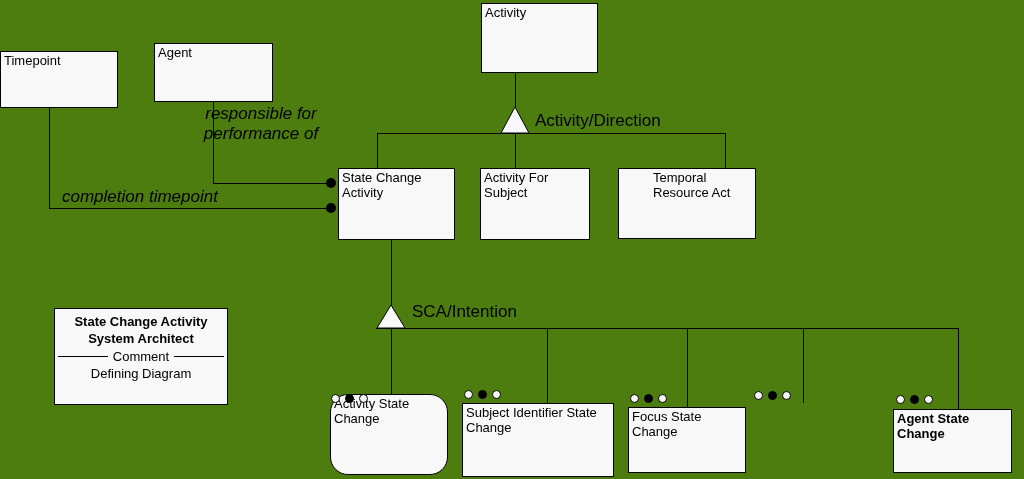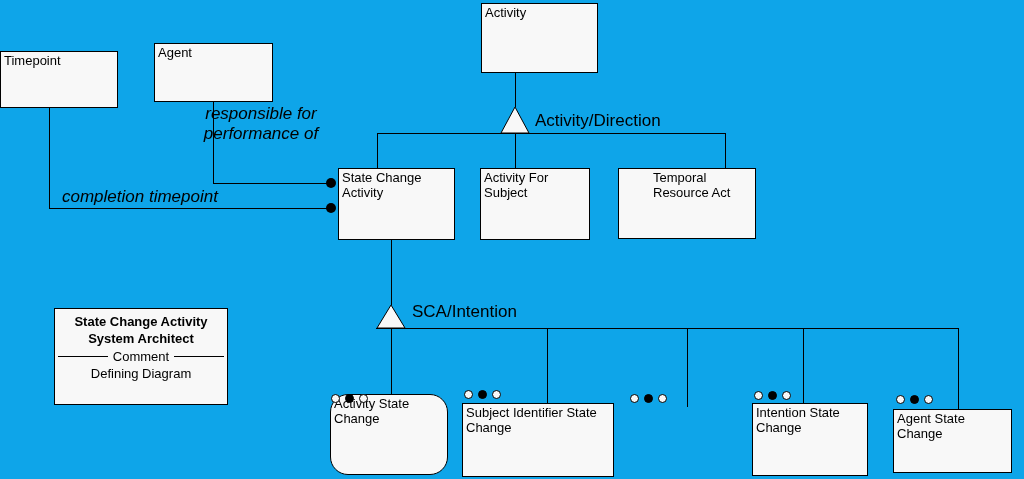--- a/index.html
+++ b/index.html
@@ -1,18 +1,18 @@
 <!DOCTYPE html>
 <html><head>
 <meta charset="utf-8">
 <style>
   * { margin:0; padding:0; box-sizing:border-box; }
   html,body { background:#f8f8f8; }
   body { font-family:"Liberation Sans", sans-serif; color:#000; }
-  .canvas { position:relative; width:1024px; height:479px; background:#0ea5e9; overflow:hidden; }
+  .canvas { position:relative; width:1024px; height:479px; background:#4d7c0f; overflow:hidden; }
 
   .ebox {
     position:absolute; border:1px solid #000; background:#f8f8f8;
     font-size:13px; line-height:15px; padding:1px 2px 0 3px; color:#000;
   }
   .line { position:absolute; background:#000; }
   .hline { height:1px; }
   .vline { width:1px; }
   .lbl { position:absolute; font-size:17px; color:#000; white-space:nowrap; }
   .lbl.wrap { white-space:normal; text-align:center; }
@@ -86,24 +86,24 @@
   <div class="ebox" style="left:618px; top:168px; width:138px; height:71px;padding-left:34px;">
     <span>Temporal Resource Act</span>
   </div>
 
   <div class="ebox" style="left:330px; top:394px; width:118px; height:81px;border-radius:18px;">
     <span>Activity State Change</span>
   </div>
   <div class="ebox" style="left:462px; top:403px; width:152px; height:74px;">
     <span>Subject Identifier State Change</span>
   </div>
-  <div class="ebox" style="left:752px; top:403px; width:116px; height:73px;">
-    <span>Intention State Change</span>
+  <div class="ebox" style="left:628px; top:407px; width:118px; height:66px;">
+    <span>Focus State Change</span>
   </div>
-  <div class="ebox" style="left:893px; top:409px; width:119px; height:64px;">
+  <div class="ebox" style="left:893px; top:409px; width:119px; height:64px;font-weight:bold;">
     <span>Agent State Change</span>
   </div>
 
   <div class="cdot" style="left:326px; top:178px;"></div>
   <div class="cdot" style="left:326px; top:203px;"></div>
 
   <div class="mdots" style="left:331px; top:394px;">
     <span class="mdot"></span>
     <span class="mdot filled"></span>
     <span class="mdot"></span>

